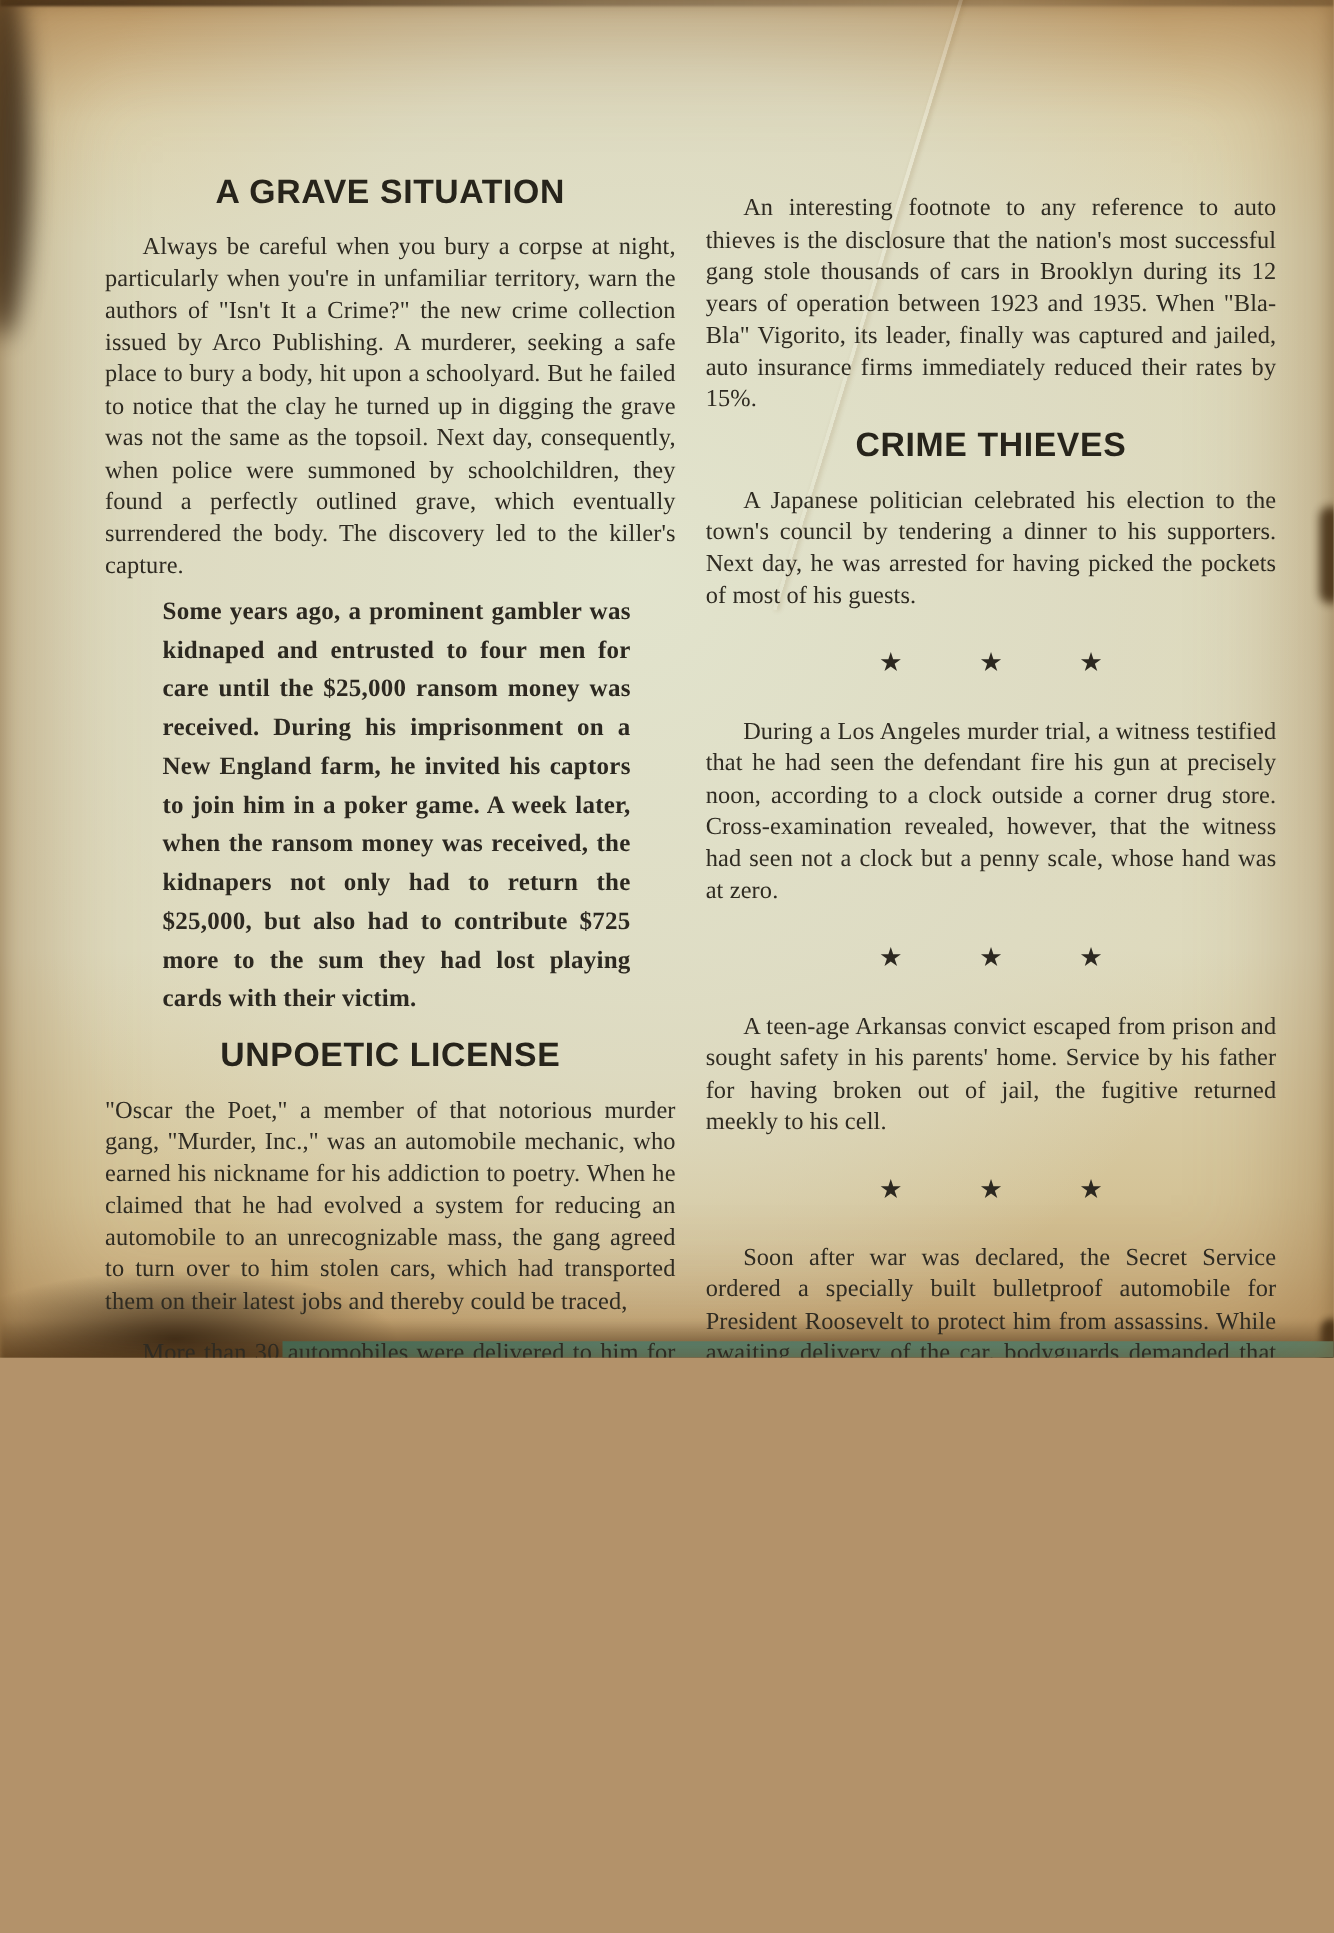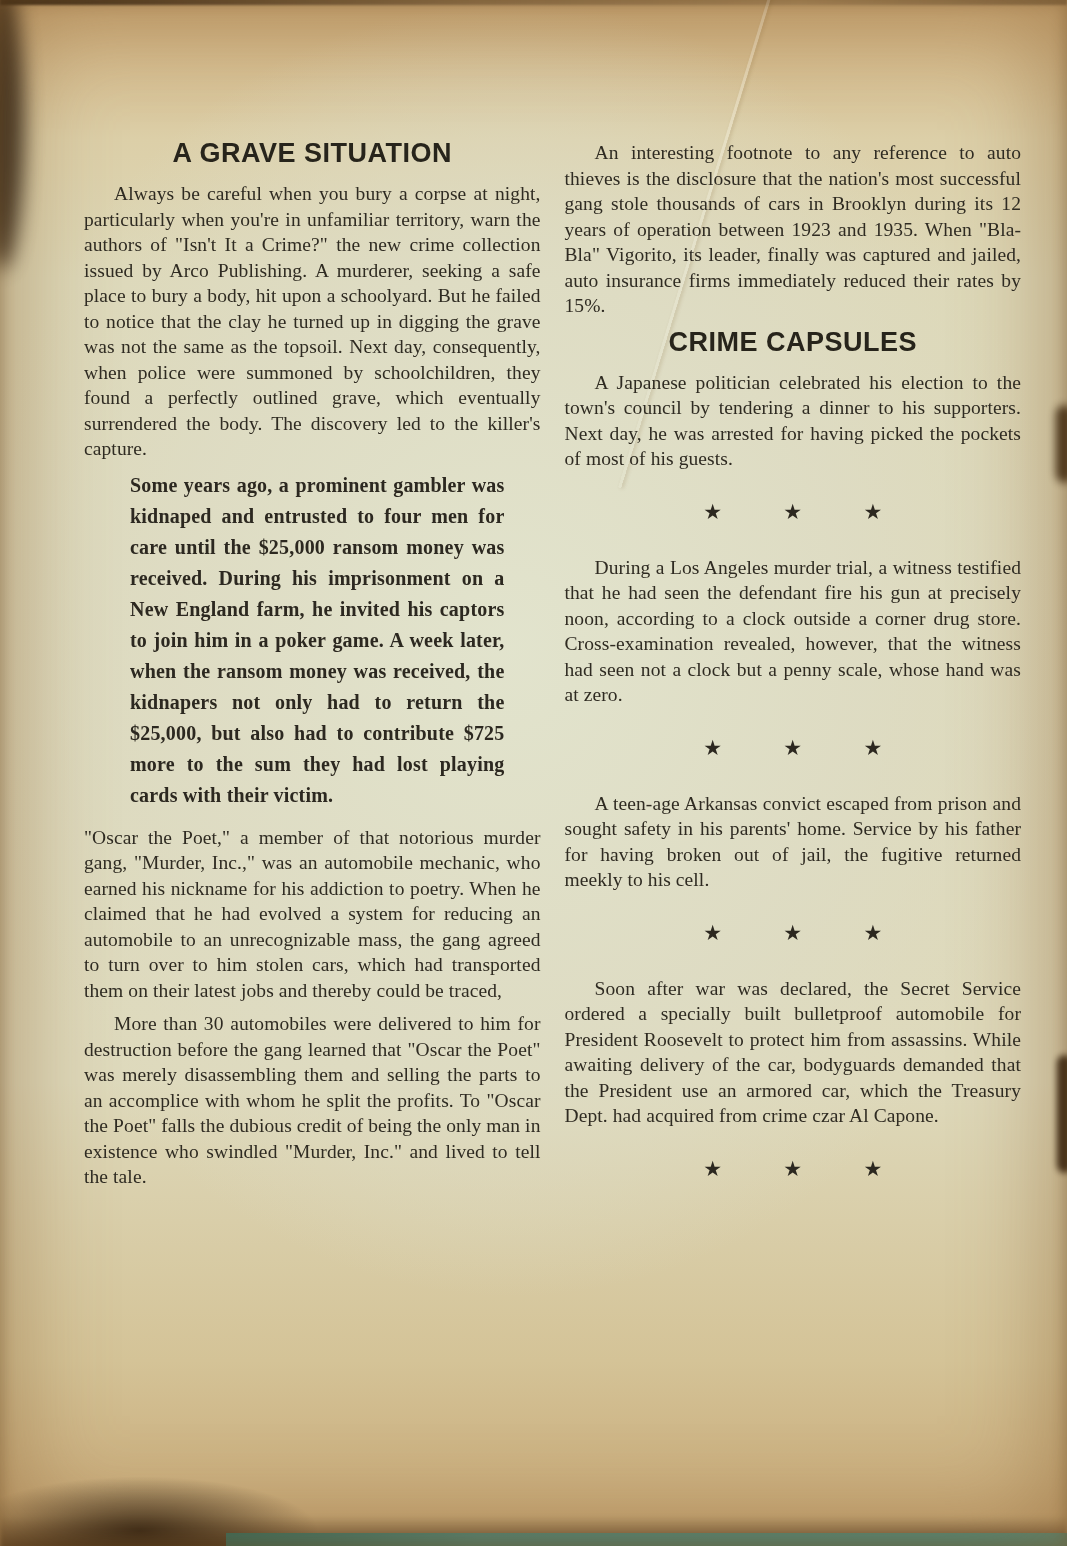--- a/index.html
+++ b/index.html
@@ -3,21 +3,21 @@
 <meta charset="utf-8">
 <style>
   html, body { margin: 0; padding: 0; }
   body {
     width: 1067px; height: 1546px;
     font-family: "Liberation Serif", "DejaVu Serif", serif;
     background: #b3926a;
   }
   .page {
     position: relative;
-    width: 1067px; height: 1546px;
+    width: 1067px; height: 1086px;
     overflow: hidden;
     background:
       radial-gradient(ellipse 780px 900px at 48% 42%, rgba(226,228,206,.95) 0%, rgba(222,220,196,.85) 45%, rgba(0,0,0,0) 72%),
       linear-gradient(180deg, #cfae7c 0%, #dccfa8 9%, #ddd8b8 18%, #ded9bb 70%, #d4c397 88%, #c6a573 100%);
     color: #2f2b22;
   }
   .page::after { 
     content: ""; position: absolute; inset: 0; pointer-events: none;
     box-shadow:
       inset 0 0 90px 22px rgba(140,98,48,.45),
@@ -63,21 +63,21 @@
     font-family: "Liberation Sans", "DejaVu Sans", sans-serif;
     font-weight: 700;
     font-size: 27px;
     line-height: 1.15;
     letter-spacing: .5px;
     color: #27241b;
   }
   .heading-gap { margin-top: 28px; }
 
   p.body {
-    margin: 2px 0 8px;
+    margin: 16px 0 8px;
     font-size: 19.5px;
     line-height: 25.5px;
     text-align: justify;
     letter-spacing: .1px;
   }
   p.indent { text-indent: 30px; }
 
   p.honor {
     font-size: 20px;
     line-height: 31px;
@@ -110,28 +110,29 @@
   <div class="artifact bottom-teal"></div>
 
   <div class="content">
 
     <div class="col">
       <h2 class="heading">A GRAVE SITUATION</h2>
       <p class="body indent">Always be careful when you bury a corpse at night, particularly when you're in unfamiliar territory, warn the authors of "Isn't It a Crime?" the new crime collection issued by Arco Publishing. A murderer, seeking a safe place to bury a body, hit upon a schoolyard. But he failed to notice that the clay he turned up in digging the grave was not the same as the topsoil. Next day, consequently, when police were summoned by schoolchildren, they found a perfectly outlined grave, which eventually surrendered the body. The discovery led to the killer's capture.</p>
 
       <p class="body honor">Some years ago, a prominent gambler was kidnaped and entrusted to four men for care until the $25,000 ransom money was received. During his imprisonment on a New England farm, he invited his captors to join him in a poker game. A week later, when the ransom money was received, the kidnapers not only had to return the $25,000, but also had to contribute $725 more to the sum they had lost playing cards with their victim.</p>
 
+      <h2 class="heading heading-gap">UNPOETIC LICENSE</h2>
       <p class="body">"Oscar the Poet," a member of that notorious murder gang, "Murder, Inc.," was an automobile mechanic, who earned his nickname for his addiction to poetry. When he claimed that he had evolved a system for reducing an automobile to an unrecognizable mass, the gang agreed to turn over to him stolen cars, which had transported them on their latest jobs and thereby could be traced,</p>
       <p class="body indent">More than 30 automobiles were delivered to him for destruction before the gang learned that "Oscar the Poet" was merely disassembling them and selling the parts to an accomplice with whom he split the profits. To "Oscar the Poet" falls the dubious credit of being the only man in existence who swindled "Murder, Inc." and lived to tell the tale.</p>
     </div>
 
     <div class="col">
       <p class="body indent">An interesting footnote to any reference to auto thieves is the disclosure that the nation's most successful gang stole thousands of cars in Brooklyn during its 12 years of operation between 1923 and 1935. When "Bla-Bla" Vigorito, its leader, finally was captured and jailed, auto insurance firms immediately reduced their rates by 15%.</p>
 
-      <h2 class="heading heading-gap">CRIME CAPSULES</h2>
+      <h2 class="heading heading-gap">CRIME THIEVES</h2>
 
       <p class="body indent">A Japanese politician celebrated his election to the town's council by tendering a dinner to his supporters. Next day, he was arrested for having picked the pockets of most of his guests.</p>
 
       <div class="stars">★ ★ ★</div>
 
       <p class="body indent">During a Los Angeles murder trial, a witness testified that he had seen the defendant fire his gun at precisely noon, according to a clock outside a corner drug store. Cross-examination revealed, however, that the witness had seen not a clock but a penny scale, whose hand was at zero.</p>
 
       <div class="stars">★ ★ ★</div>
 
       <p class="body indent">A teen-age Arkansas convict escaped from prison and sought safety in his parents' home. Service by his father for having broken out of jail, the fugitive returned meekly to his cell.</p>

